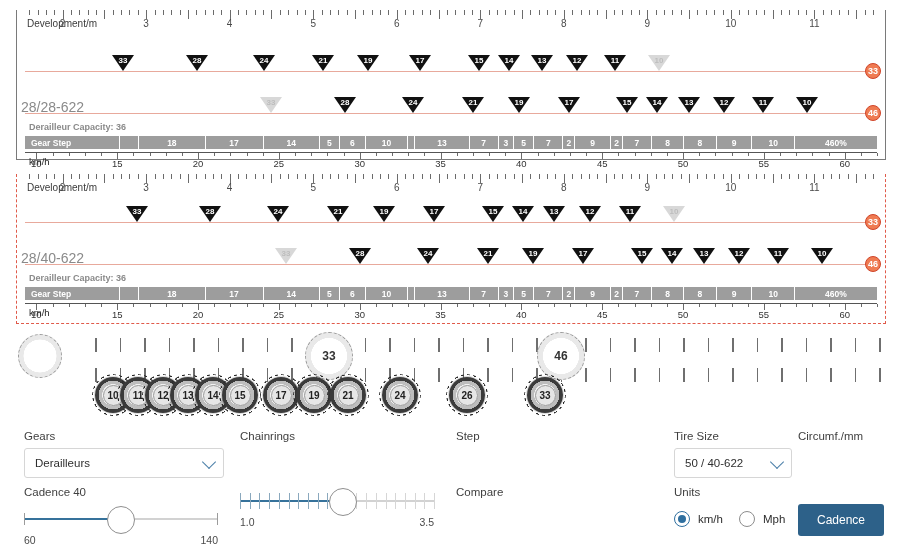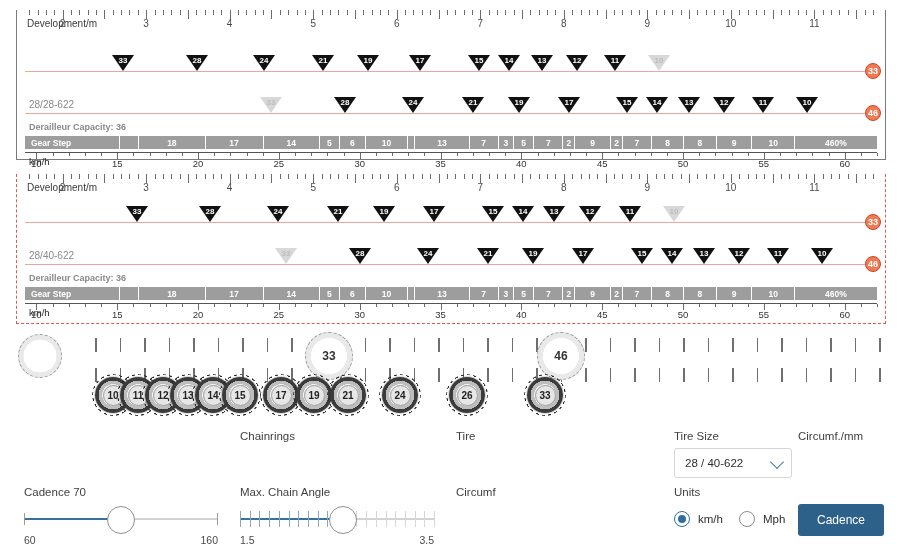--- a/index.html
+++ b/index.html
@@ -71,21 +71,21 @@
   .marker .mlab{
     position:absolute;
     left:-11px;top:-15px;width:22px;
     text-align:center;
     font-size:8px;color:#fff;font-weight:bold;
     line-height:10px;
   }
   .marker.faded .mlab{color:#bdbdbd;}
 
   .row-label{
-    position:absolute;left:12px;font-size:10px;color:#8a8a8a;
+    position:absolute;left:4px;font-size:14px;color:#8a8a8a;
   }
   .cap-label{
     position:absolute;left:12px;font-size:9px;color:#8a8a8a;font-weight:bold;
   }
 
   
   .stepbar{
     position:absolute;left:8px;right:8px;height:13px;
     background:#9d9d9d;display:flex;
   }
@@ -908,59 +908,63 @@
         <span class="hub" style="width: 19px; height: 19px; font-size: 10px;">26</span>
       </div>
       <div class="cog teeth" style="left: 545px; top: 65px; width: 36px; height: 36px;">
         <span class="hub" style="width: 19px; height: 19px; font-size: 10px;">33</span>
       </div>
     </div>
 
   <div class="controls">
 
     <div class="field" style="left:24px;top:6px;width:200px;">
+      <span class="flabel">Gears</span>
+      <div class="select">
+        <span>Derailleurs</span>
+        <span class="chev"></span>
+      </div>
     </div>
 
     <div class="field" style="left:240px;top:6px;width:200px;">
       <span class="flabel">Chainrings</span>
     </div>
 
     <div class="field" style="left:456px;top:6px;width:202px;">
-      <span class="flabel">Tire</span>
+      <span class="flabel">Step</span>
     </div>
 
     <div class="field" style="left:674px;top:6px;width:118px;">
       <span class="flabel">Tire Size</span>
       <div class="select">
-        <span>28 / 40-622</span>
+        <span>50 / 40-622</span>
         <span class="chev"></span>
       </div>
     </div>
 
     <div class="field" style="left:798px;top:6px;width:86px;">
       <span class="flabel">Circumf./mm</span>
     </div>
 
     <div class="field" style="left:24px;top:62px;width:194px;">
-      <span class="flabel">Cadence 70</span>
+      <span class="flabel">Cadence 40</span>
       <div class="slider" id="cadence-slider">
         <div class="track"></div>
         <div class="fill" id="cadence-fill" style="width: 50%;"></div>
         <div class="cap" style="left:0;"></div>
         <div class="cap" style="right:0;"></div>
         <div class="knob" id="cadence-knob" style="left: 50%;"></div>
       </div>
       <div class="srange">
         <span class="lo">60</span>
-        <span class="hi">160</span>
+        <span class="hi">140</span>
       </div>
     </div>
 
     <div class="field" style="left:240px;top:62px;width:194px;">
-      <span class="flabel">Max. Chain Angle</span>
       <div class="slider" id="angle-slider">
         <div class="track"></div>
         <div class="fill" id="angle-fill" style="width: 53%;"></div>
 
       <div class="stick" style="left: 0%;"></div>
           <div class="stick" style="left: 5%;"></div>
           <div class="stick" style="left: 10%;"></div>
           <div class="stick" style="left: 15%;"></div>
           <div class="stick" style="left: 20%;"></div>
           <div class="stick" style="left: 25%;"></div>
@@ -975,27 +979,27 @@
           <div class="stick off" style="left: 70%;"></div>
           <div class="stick off" style="left: 75%;"></div>
           <div class="stick off" style="left: 80%;"></div>
           <div class="stick off" style="left: 85%;"></div>
           <div class="stick off" style="left: 90%;"></div>
           <div class="stick off" style="left: 95%;"></div>
           <div class="stick off" style="left: 100%;"></div>
           <div class="knob" id="angle-knob" style="left: 53%;"></div>
         </div>
       <div class="srange">
-        <span class="lo">1.5</span>
+        <span class="lo">1.0</span>
         <span class="hi">3.5</span>
       </div>
     </div>
 
     <div class="field" style="left:456px;top:62px;width:202px;">
-      <span class="flabel">Circumf</span>
+      <span class="flabel">Compare</span>
     </div>
 
     <div class="field" style="left:674px;top:62px;width:210px;">
       <span class="flabel">Units</span>
       <div class="radio-wrap">
         <span class="radio on"></span>
         <span class="radio-lbl">km/h</span>
         <span class="radio" style="margin-left:8px;"></span>
         <span class="radio-lbl">Mph</span>
       </div>

